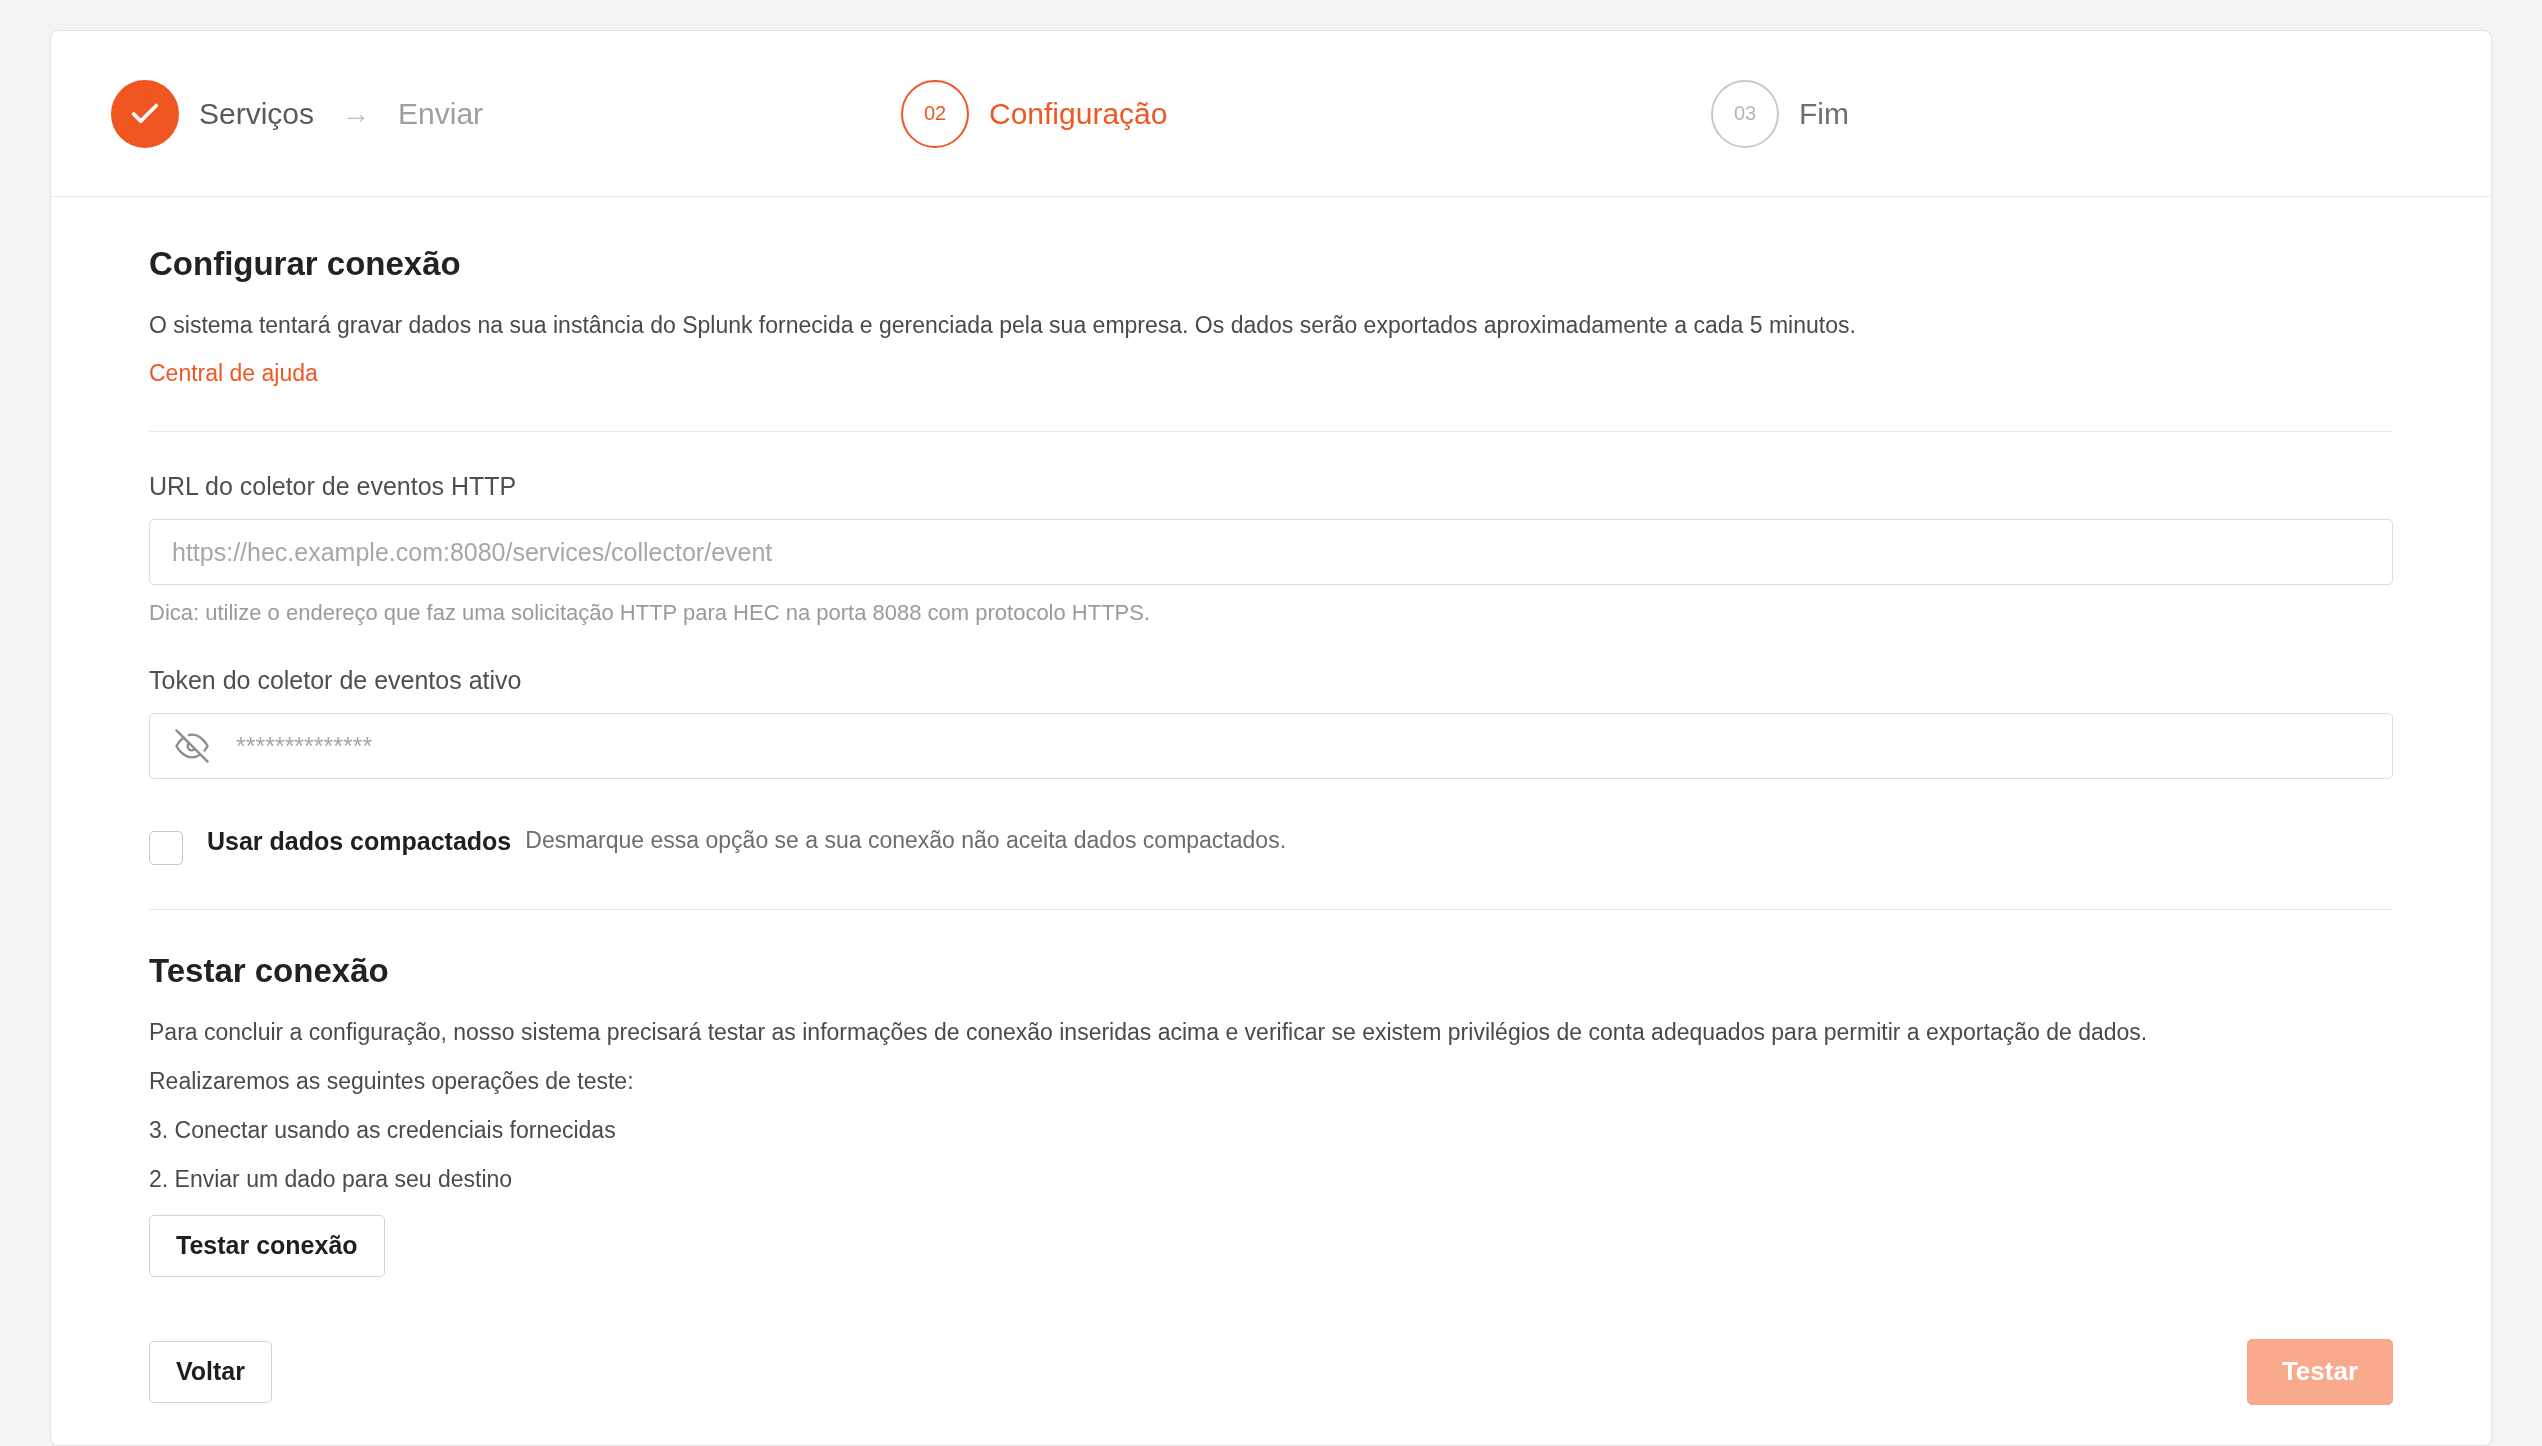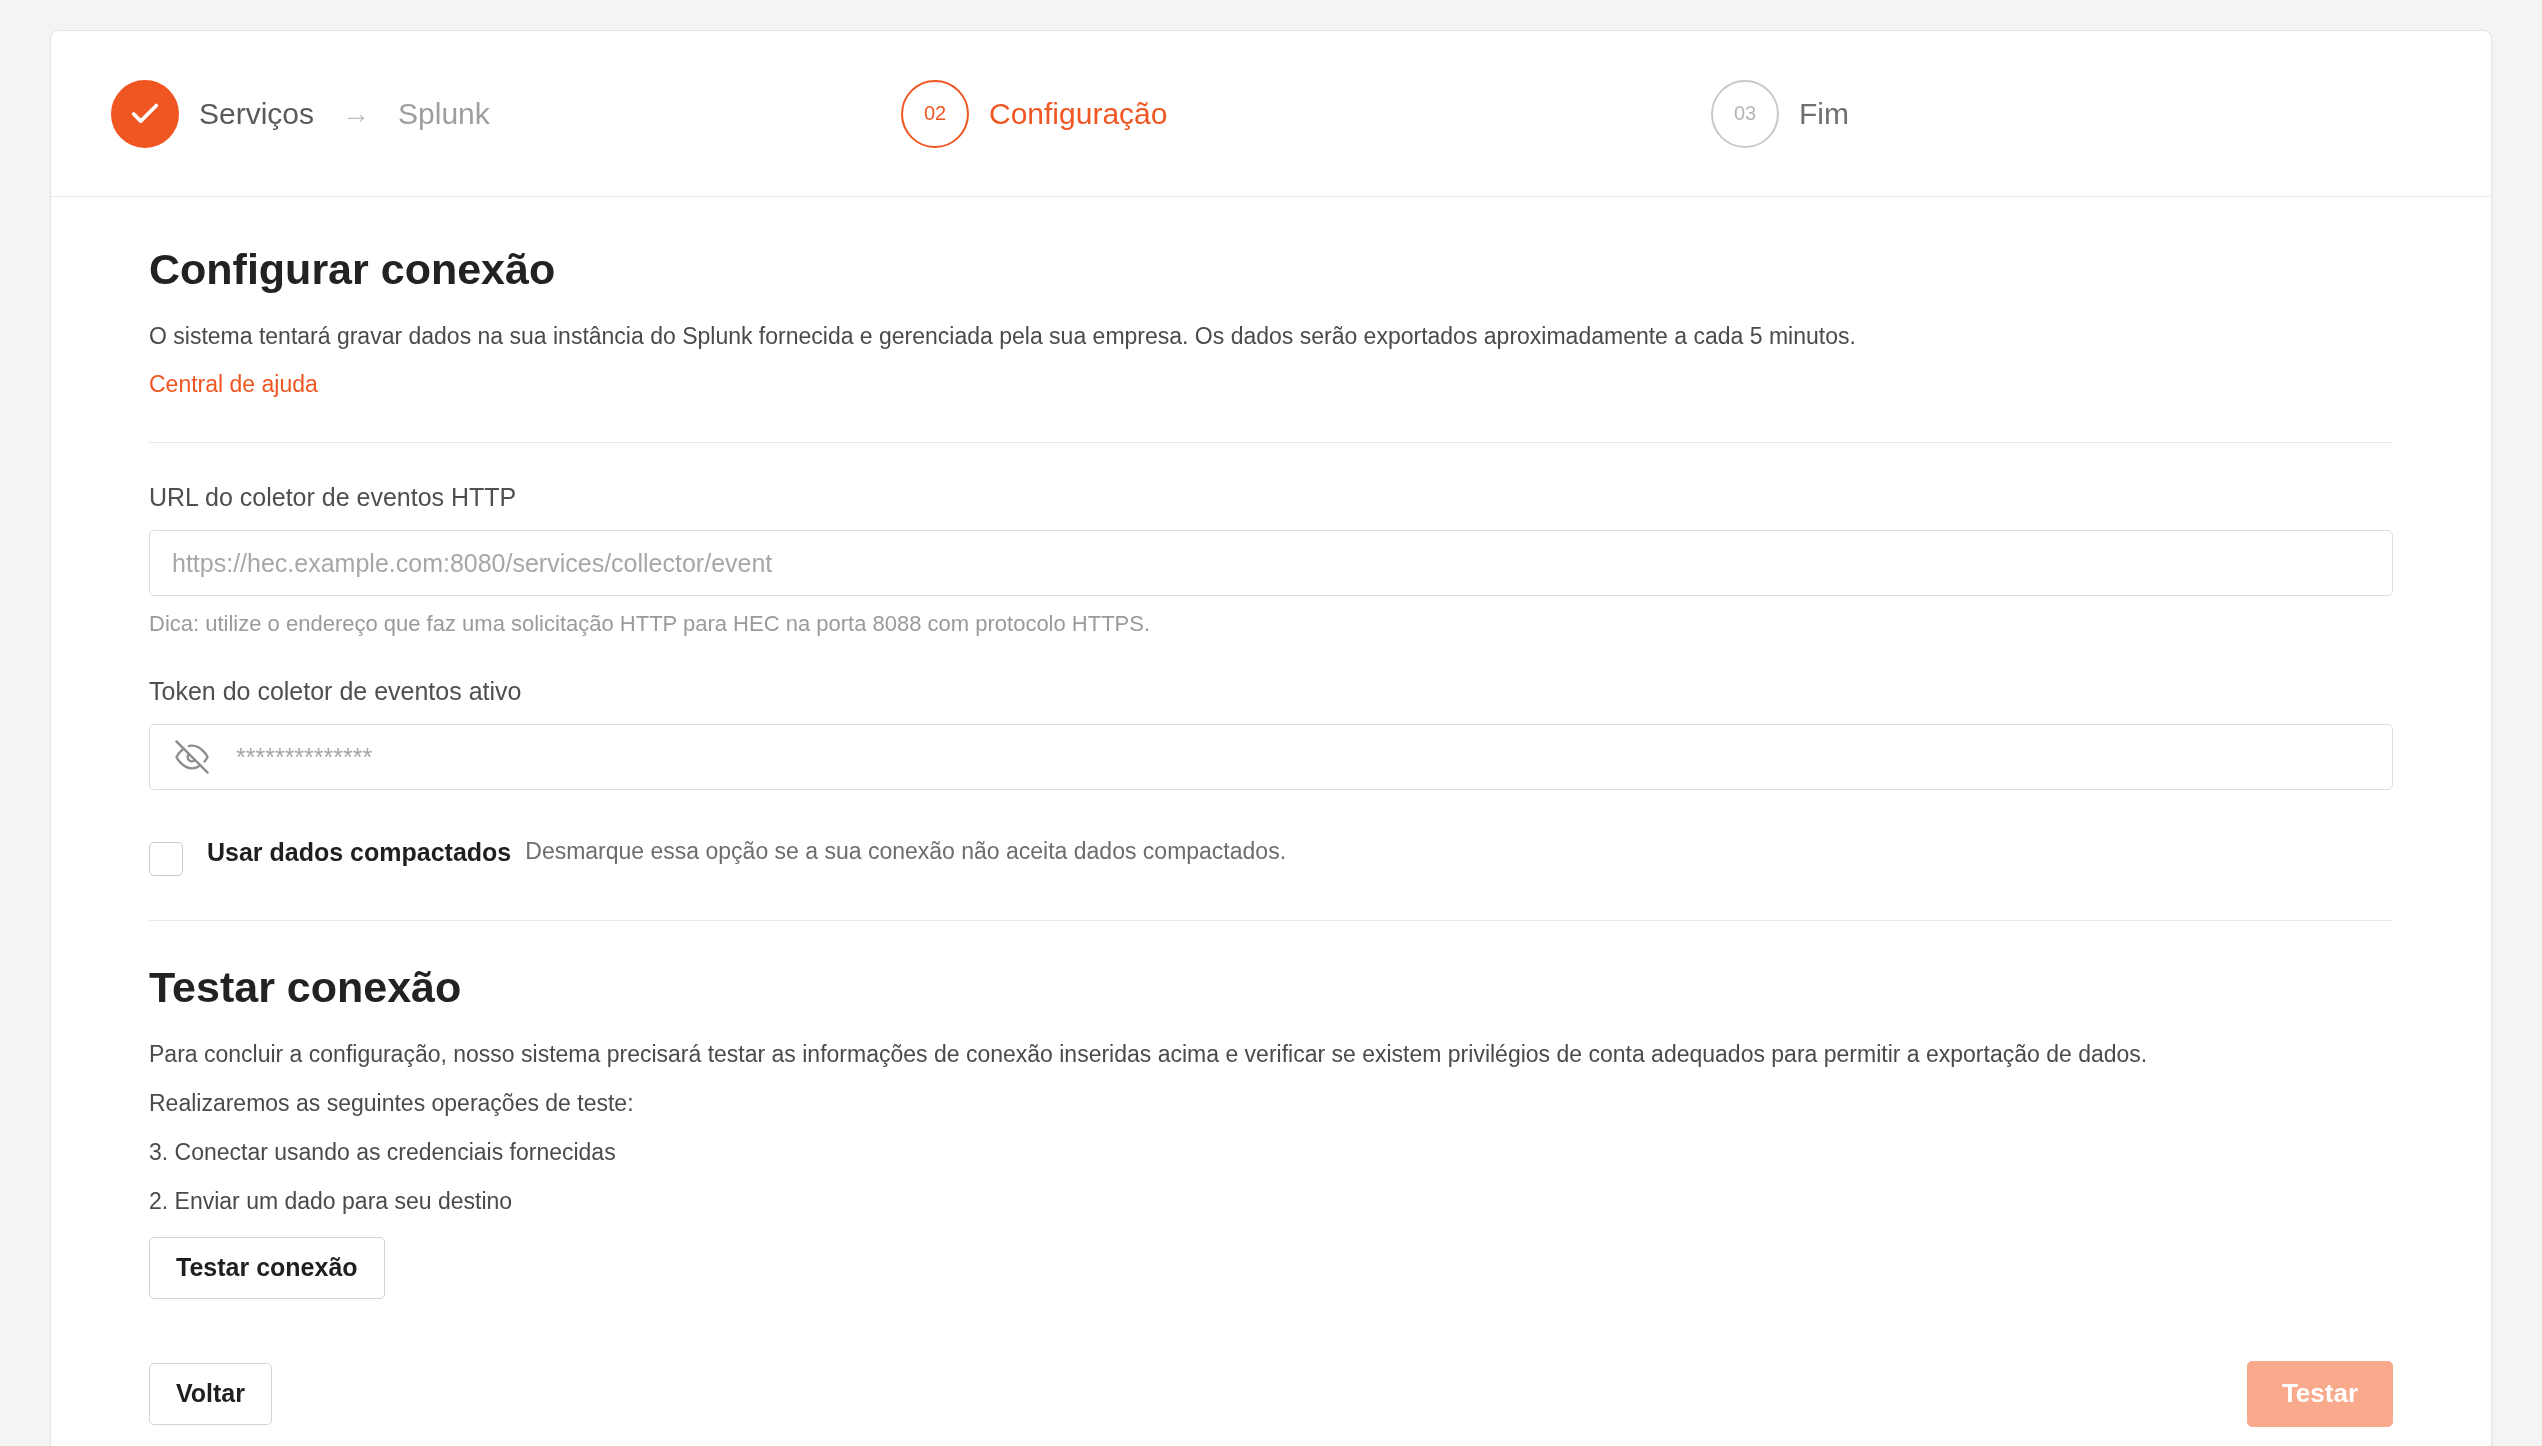--- a/index.html
+++ b/index.html
@@ -89,21 +89,21 @@
   .crumb-sub { color: #9e9e9e; font-size: 30px; }
 
   
   .content {
     padding: 48px 98px 0 98px;
     flex: 1 1 auto;
     display: flex;
     flex-direction: column;
   }
   h2.section-title {
-    font-size: 43px;
+    font-size: 33px;
     font-weight: bold;
     color: #222;
     margin: 0 0 26px 0;
   }
   .paragraph {
     font-size: 23px;
     color: #4a4a4a;
     margin: 0 0 18px 0;
     line-height: 1.45;
   }
@@ -236,21 +236,21 @@
         <div class="circle done">
           <span>
             <svg viewBox="0 0 24 24" fill="none" stroke="currentColor" stroke-width="2.6" stroke-linecap="round" stroke-linejoin="round">
                 <polyline points="20 6 9 17 4 12"></polyline>
               </svg>
           </span>
         </div>
         <div class="crumb-group">
           <span class="crumb-current">Serviços</span>
           <span class="crumb-arrow">→</span>
-          <span class="crumb-sub">Splunk</span>
+          <span class="crumb-sub">Enviar</span>
         </div>
       </div>
 
       <div class="step step-2">
         <div class="circle active">02</div>
         <span class="step-label active">Configuração</span>
       </div>
 
       <div class="step step-3">
         <div class="circle idle">03</div>

